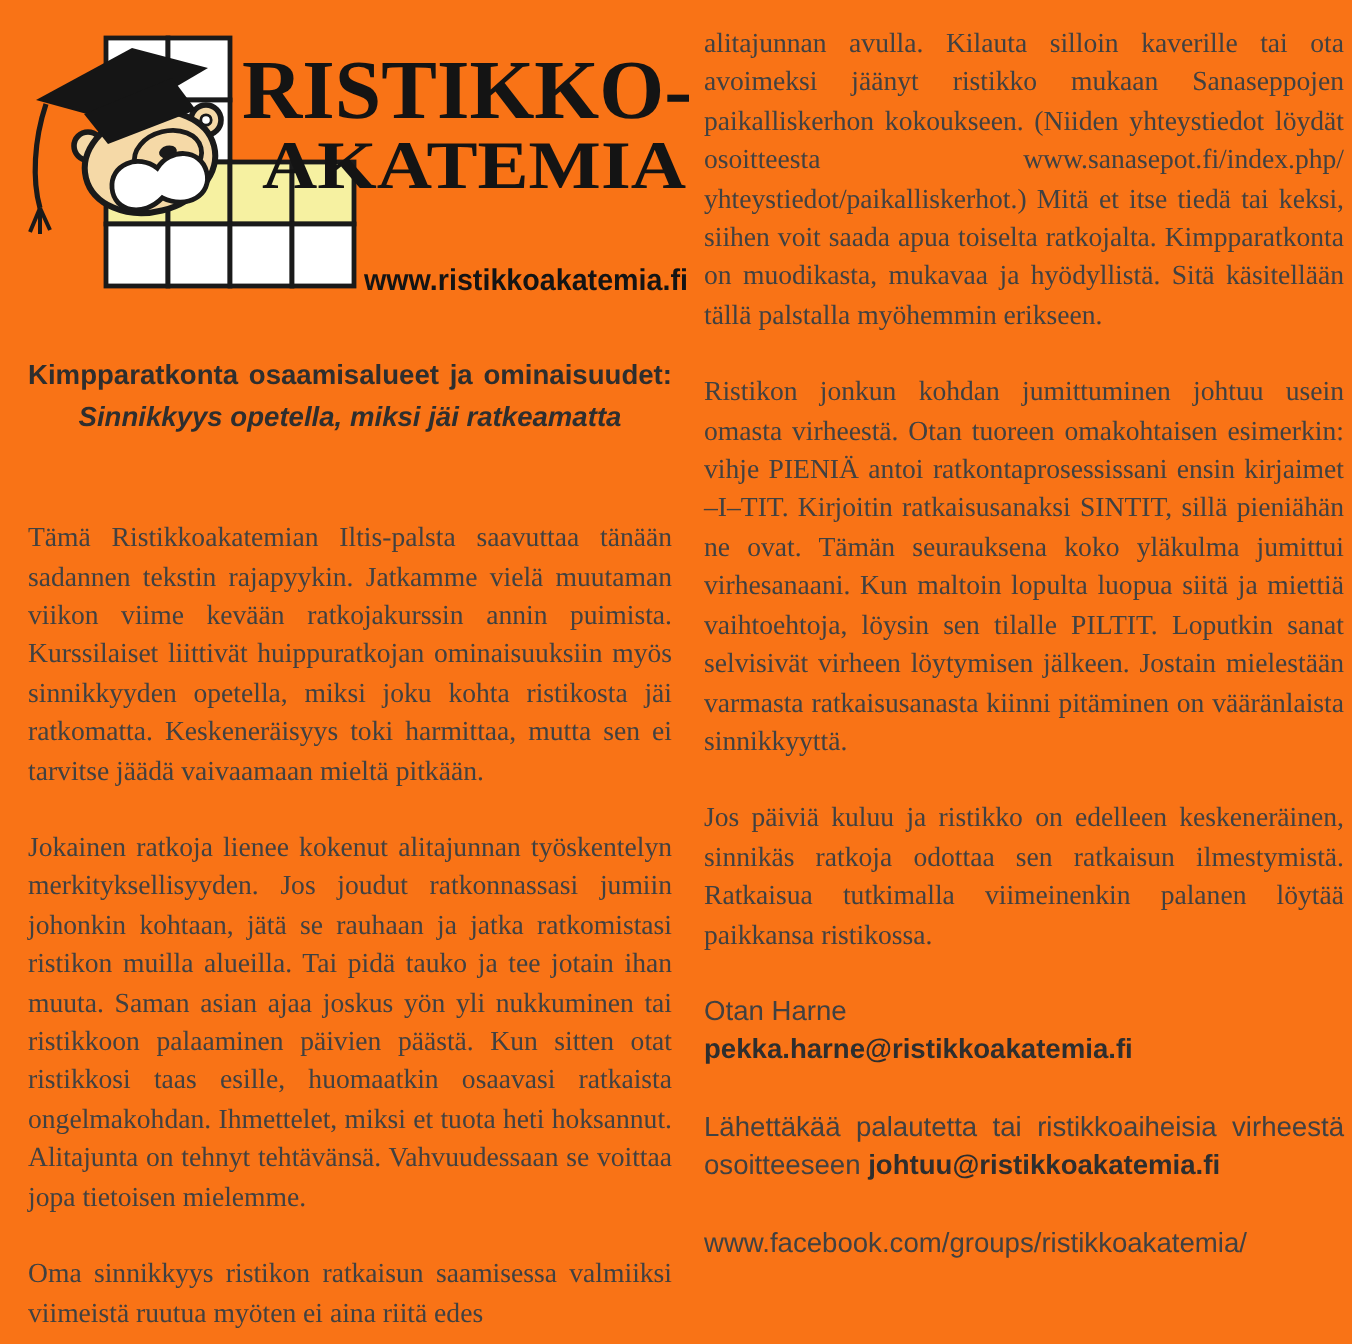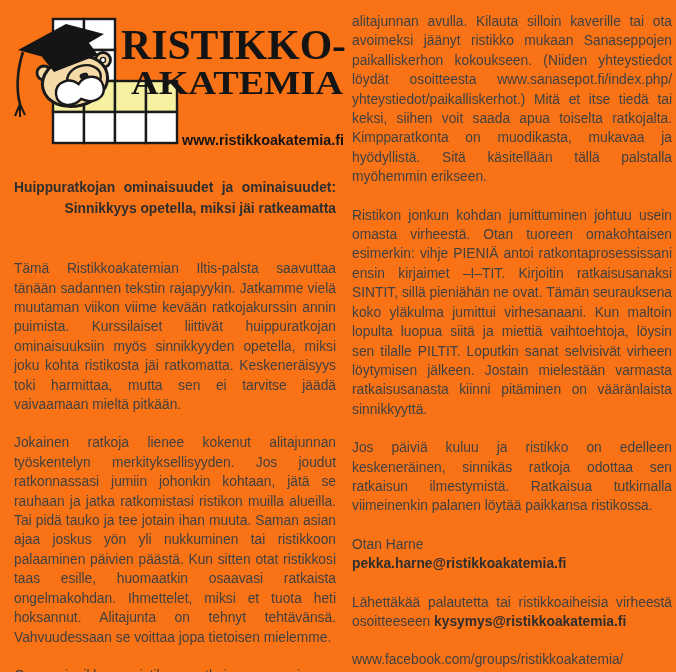--- a/index.html
+++ b/index.html
@@ -15,26 +15,26 @@
   .col-right { left:352px; width:320px; }
 
   .logo-wrap { width:340px; height:142px; margin-left:-4px; }
 
   .heading {
     margin-top:24px;
     font-weight:bold; color:#2e2e2e;
     font-size:13.8px; line-height:20.6px;
   }
   .heading .l1 { text-align:justify; text-align-last:justify; }
-  .heading .l2 { text-align:right; }
+  .heading .l2 { text-align:center;font-style:italic; }
 
   p.body {
     margin:19px 0 0 0;
     font-size:13.8px; line-height:19.4px;
-    text-align:justify; overflow-wrap:break-word;
+    text-align:justify; overflow-wrap:break-word;font-family:Liberation Serif, serif;
   }
   .col-left p.body.first  { margin-top:40px; }
   .col-right p.body.first { margin-top:0; }
 
   .sig, .contact, .fb {
     margin:19px 0 0 0;
     font-size:13.8px; line-height:19.4px;
   }
   .block { display:block; }
   .bold  { font-weight:bold; color:#2e2e2e; }
@@ -86,39 +86,39 @@
           <polygon points="32,45 76,27 88,43 44,60" fill="#151515"></polygon>
         </g>
 
         <text x="111" y="47" font-family="Liberation Serif, DejaVu Serif, serif" font-weight="bold" font-size="42" fill="#141414" textLength="225" lengthAdjust="spacingAndGlyphs">RISTIKKO-</text>
         <text x="121" y="82" font-family="Liberation Serif, DejaVu Serif, serif" font-weight="bold" font-size="34" fill="#141414" textLength="212" lengthAdjust="spacingAndGlyphs">AKATEMIA</text>
         <text x="172" y="133" font-family="Liberation Sans, DejaVu Sans, sans-serif" font-weight="bold" font-size="15" fill="#141414" textLength="162" lengthAdjust="spacingAndGlyphs">www.ristikkoakatemia.fi</text>
       </svg>
     </div>
 
     <div class="heading">
-      <div class="l1">Huippuratkojan ominaisuudet ja ominaisuudet:</div>
+      <div class="l1">Kimpparatkonta osaamisalueet ja ominaisuudet:</div>
       <div class="l2">Sinnikkyys opetella, miksi jäi ratkeamatta</div>
     </div>
 
     <p class="body first">Tämä Ristikkoakatemian Iltis-palsta saavuttaa tänään sadannen tekstin rajapyykin. Jatkamme vielä muutaman viikon viime kevään ratkojakurssin annin puimista. Kurssilaiset liittivät huippuratkojan ominaisuuksiin myös sinnikkyyden opetella, miksi joku kohta ristikosta jäi ratkomatta. Keskeneräisyys toki harmittaa, mutta sen ei tarvitse jäädä vaivaamaan mieltä pitkään.</p>
     <p class="body">Jokainen ratkoja lienee kokenut alitajunnan työskentelyn merkityksellisyyden. Jos joudut ratkonnassasi jumiin johonkin kohtaan, jätä se rauhaan ja jatka ratkomistasi ristikon muilla alueilla. Tai pidä tauko ja tee jotain ihan muuta. Saman asian ajaa joskus yön yli nukkuminen tai ristikkoon palaaminen päivien päästä. Kun sitten otat ristikkosi taas esille, huomaatkin osaavasi ratkaista ongelmakohdan. Ihmettelet, miksi et tuota heti hoksannut. Alitajunta on tehnyt tehtävänsä. Vahvuudessaan se voittaa jopa tietoisen mielemme.</p>
     <p class="body">Oma sinnikkyys ristikon ratkaisun saamisessa valmiiksi viimeistä ruutua myöten ei aina riitä edes</p>
   </div>
 
   <div class="col col-right">
     <p class="body first">alitajunnan avulla. Kilauta silloin kaverille tai ota avoimeksi jäänyt ristikko mukaan Sanaseppojen paikalliskerhon kokoukseen. (Niiden yhteystiedot löydät osoitteesta www.sanasepot.fi/index.php/ yhteystiedot/paikalliskerhot.) Mitä et itse tiedä tai keksi, siihen voit saada apua toiselta ratkojalta. Kimpparatkonta on muodikasta, mukavaa ja hyödyllistä. Sitä käsitellään tällä palstalla myöhemmin erikseen.</p>
     <p class="body">Ristikon jonkun kohdan jumittuminen johtuu usein omasta virheestä. Otan tuoreen omakohtaisen esimerkin: vihje PIENIÄ antoi ratkontaprosessissani ensin kirjaimet –I–TIT. Kirjoitin ratkaisusanaksi SINTIT, sillä pieniähän ne ovat. Tämän seurauksena koko yläkulma jumittui virhesanaani. Kun maltoin lopulta luopua siitä ja miettiä vaihtoehtoja, löysin sen tilalle PILTIT. Loputkin sanat selvisivät virheen löytymisen jälkeen. Jostain mielestään varmasta ratkaisusanasta kiinni pitäminen on vääränlaista sinnikkyyttä.</p>
     <p class="body">Jos päiviä kuluu ja ristikko on edelleen keskeneräinen, sinnikäs ratkoja odottaa sen ratkaisun ilmestymistä. Ratkaisua tutkimalla viimeinenkin palanen löytää paikkansa ristikossa.</p>
 
     <p class="sig">
       <span class="block">Otan Harne</span>
       <span class="block bold">pekka.harne@ristikkoakatemia.fi</span>
     </p>
 
-    <p class="contact"><span>Lähettäkää palautetta tai ristikkoaiheisia virheestä osoitteeseen </span><span class="bold">kysymys@ristikkoakatemia.fi</span></p>
+    <p class="contact"><span>Lähettäkää palautetta tai ristikkoaiheisia virheestä osoitteeseen </span><span class="bold">johtuu@ristikkoakatemia.fi</span></p>
 
     <p class="fb">
       <span class="block">www.facebook.com/groups/ristikkoakatemia/</span>
     </p>
   </div>
 
 </div>
 
 </body></html>

